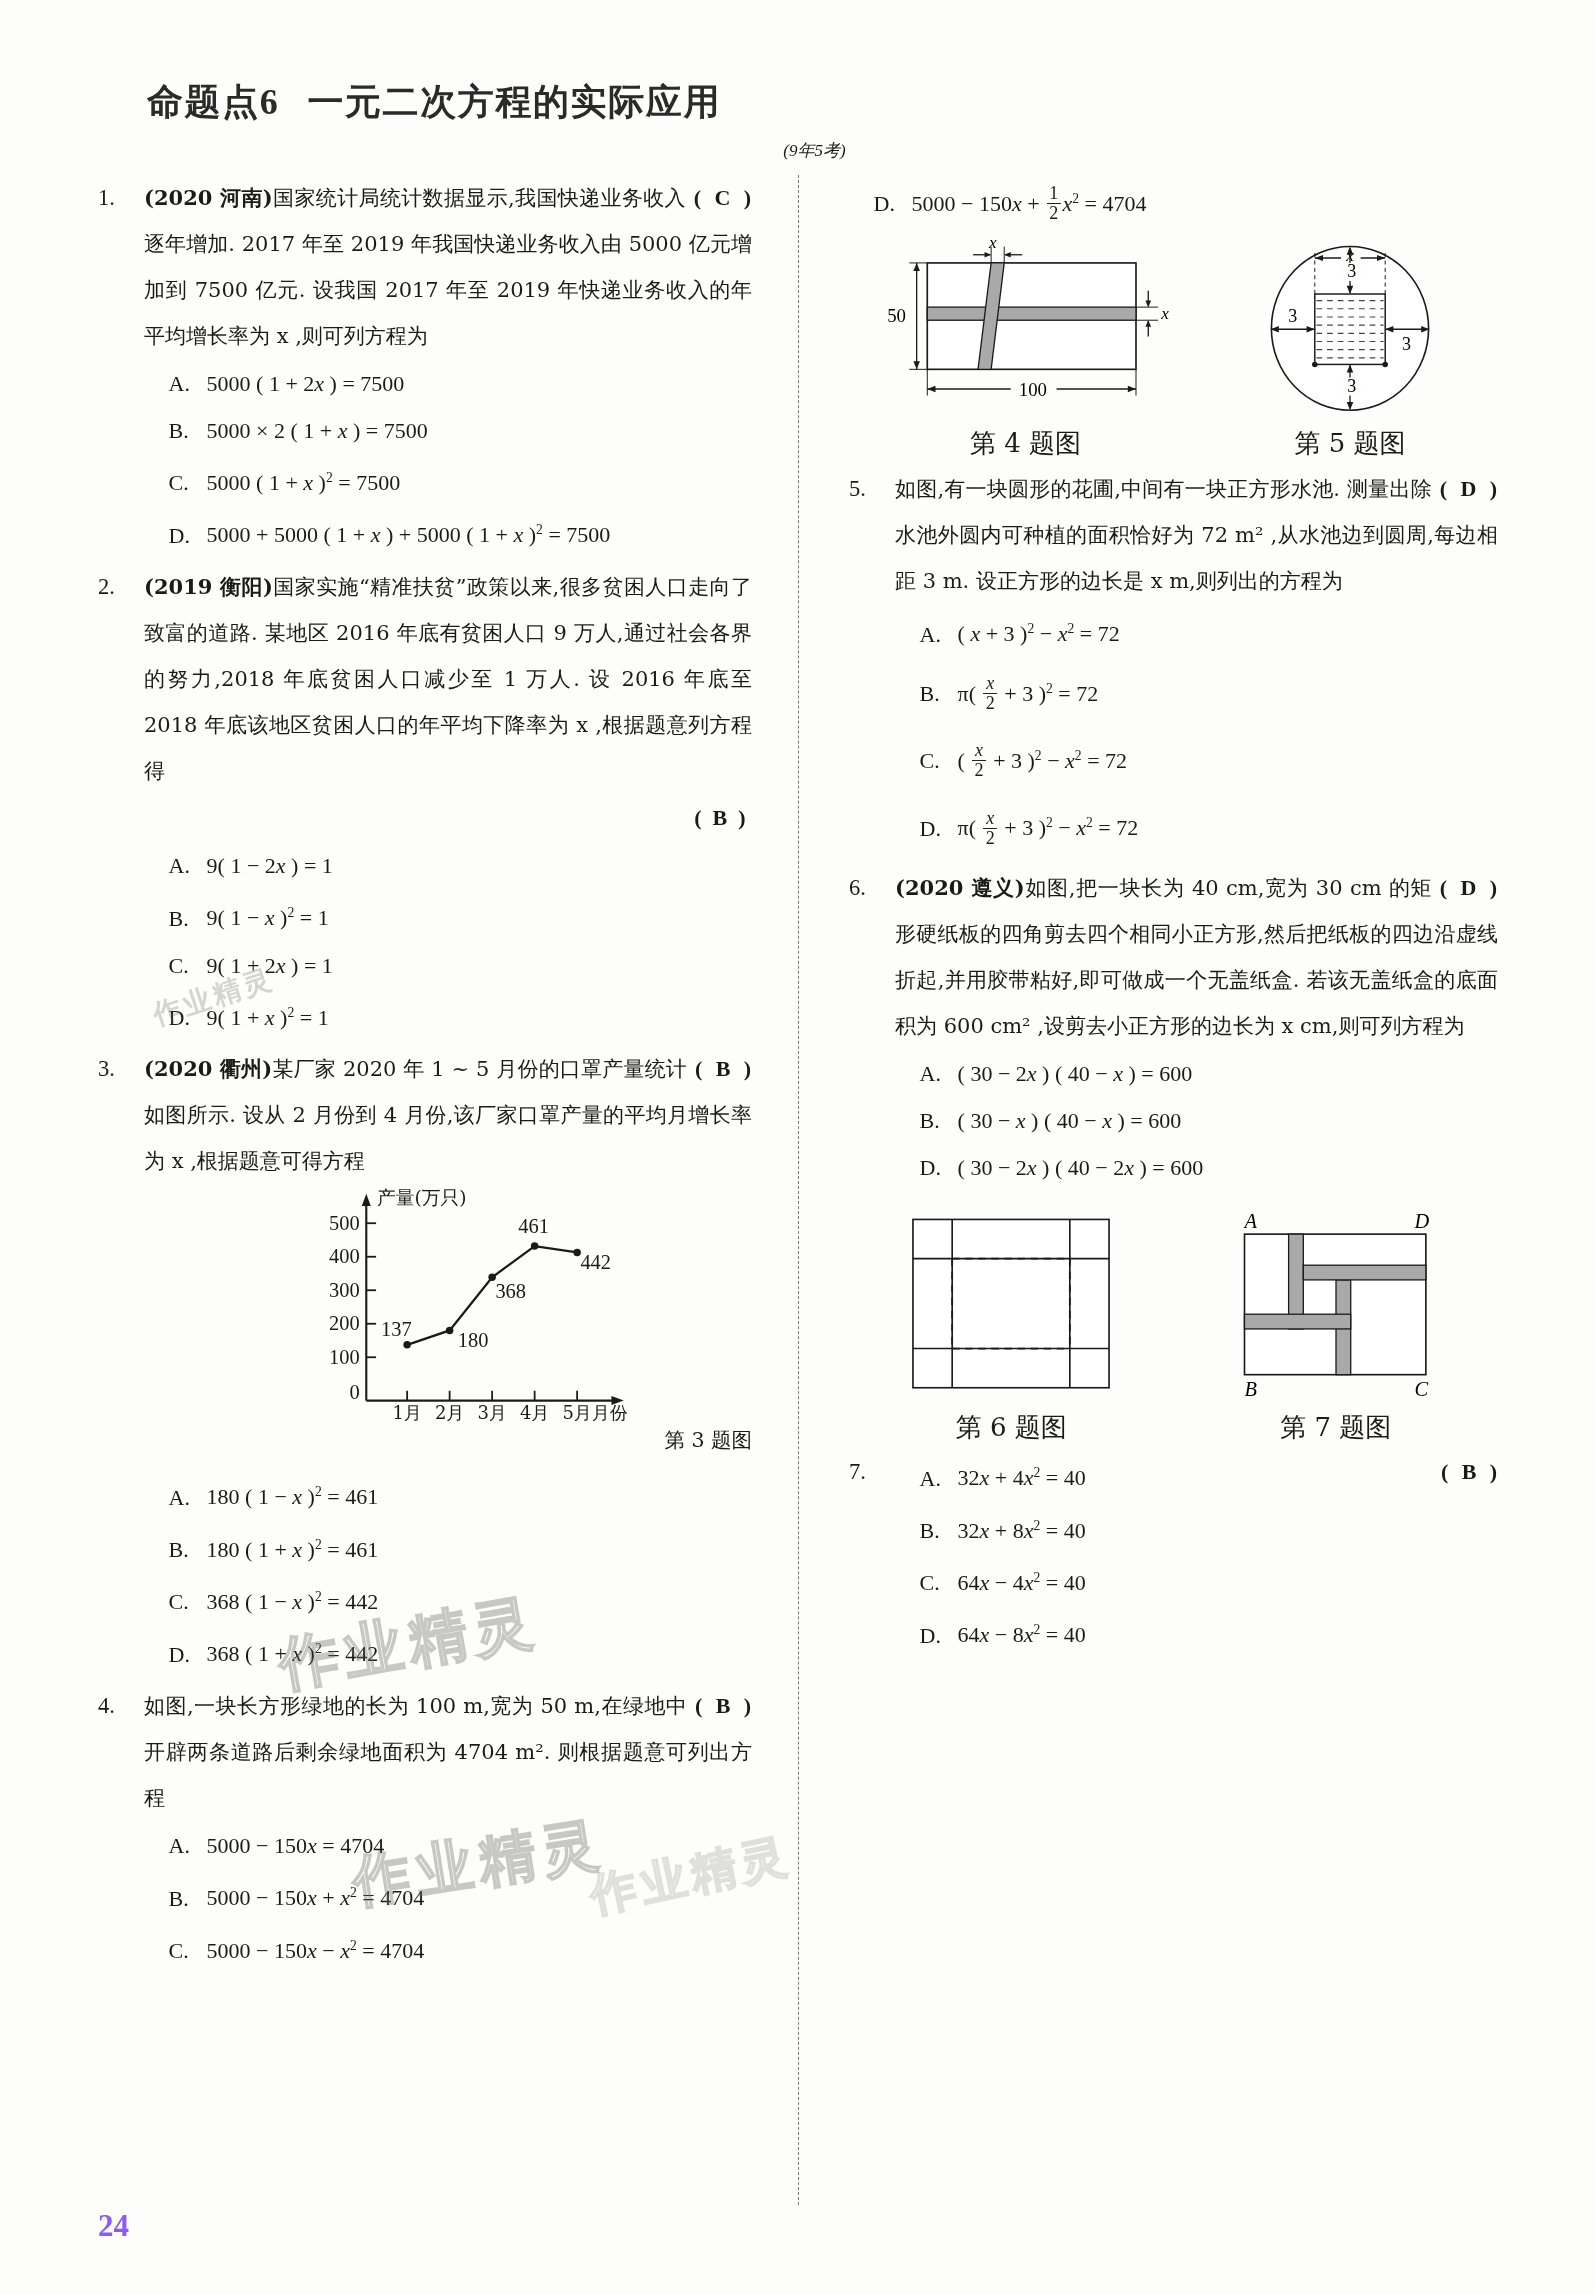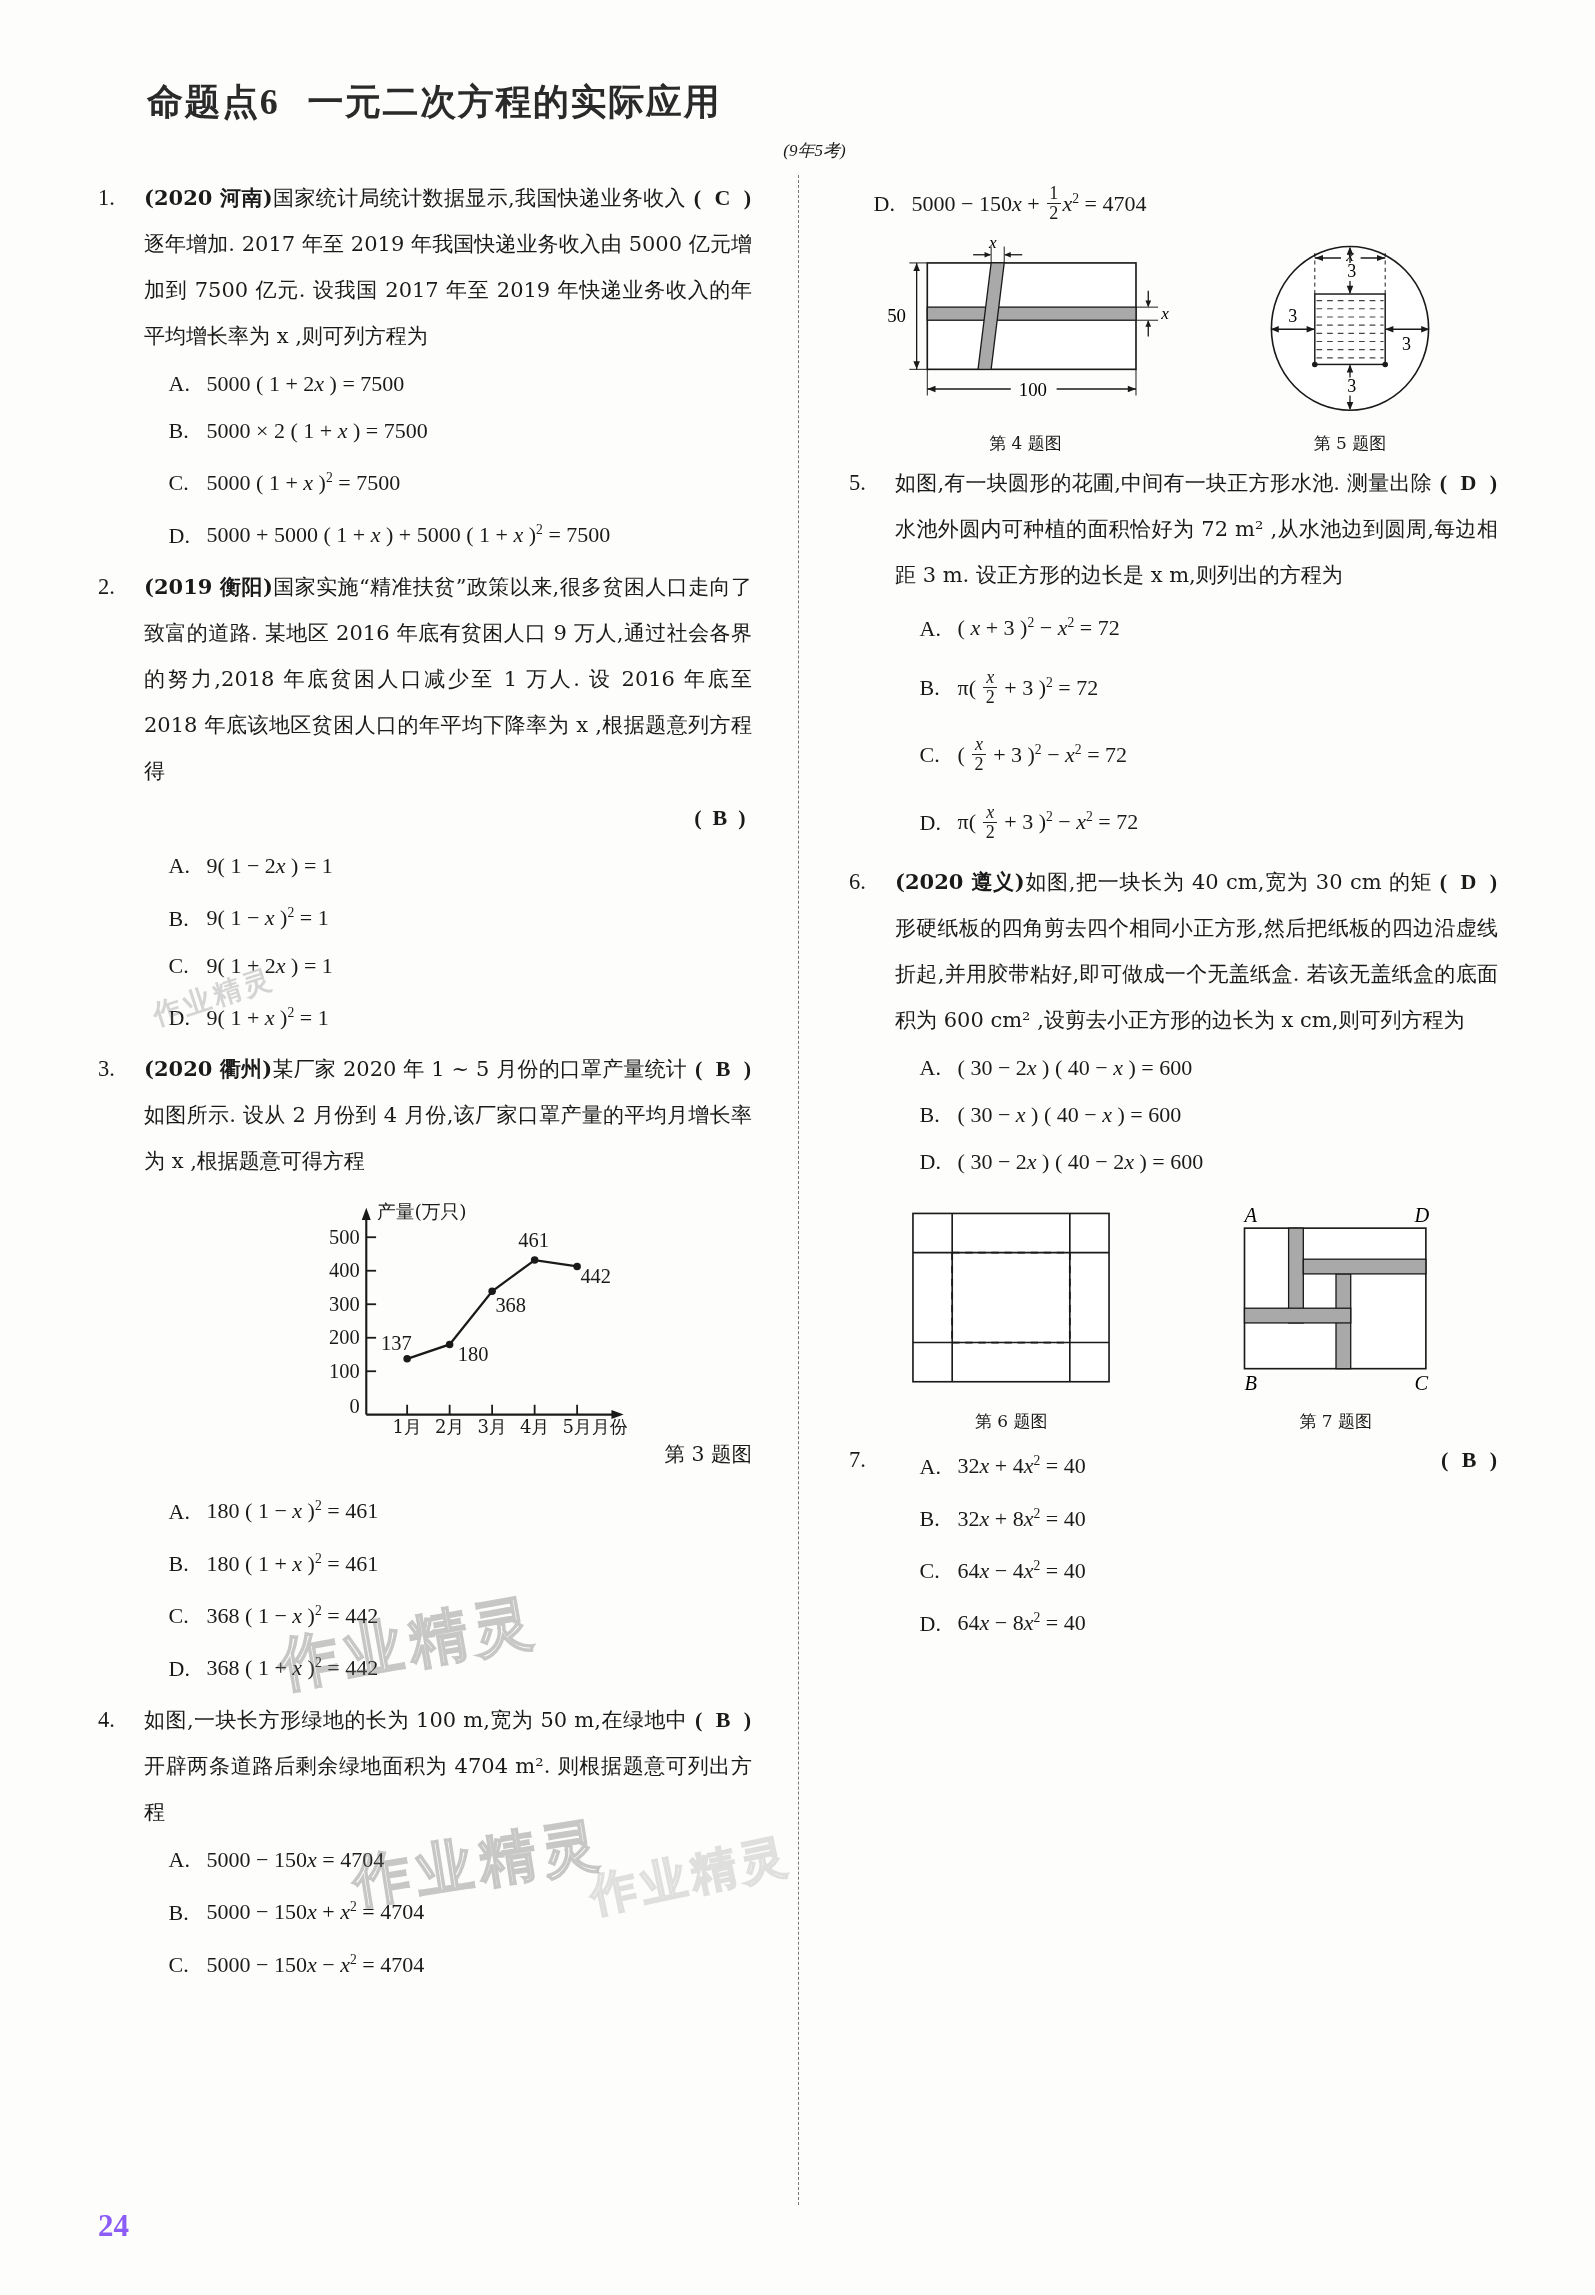--- a/index.html
+++ b/index.html
@@ -119,30 +119,30 @@
   .frac .d{display:block;padding:0 2.5px;}
   
   .figrow{
     display:flex;
     justify-content:space-around;
     align-items:flex-end;
     margin:13px 0 4.9px 0;
   }
   .figcell{text-align:center;}
   .figcap{
-    font-size:17px;
-    margin-top:16px;
+    font-size:26px;
+    margin-top:10px;
     font-family:"DejaVu Serif",serif;
   }
   svg{display:block;}
   
   .chartwrap{
     display:flex;
     justify-content:center;
-    margin:14px 0 0 0;
+    margin:0 0 0 0;
   }
   
   .pageno{
     position:absolute;
     left:98px;
     bottom:51px;
     font-size:31px;
     font-weight:bold;
     font-family:"Liberation Serif",serif;
     color:#8b5cf6;

